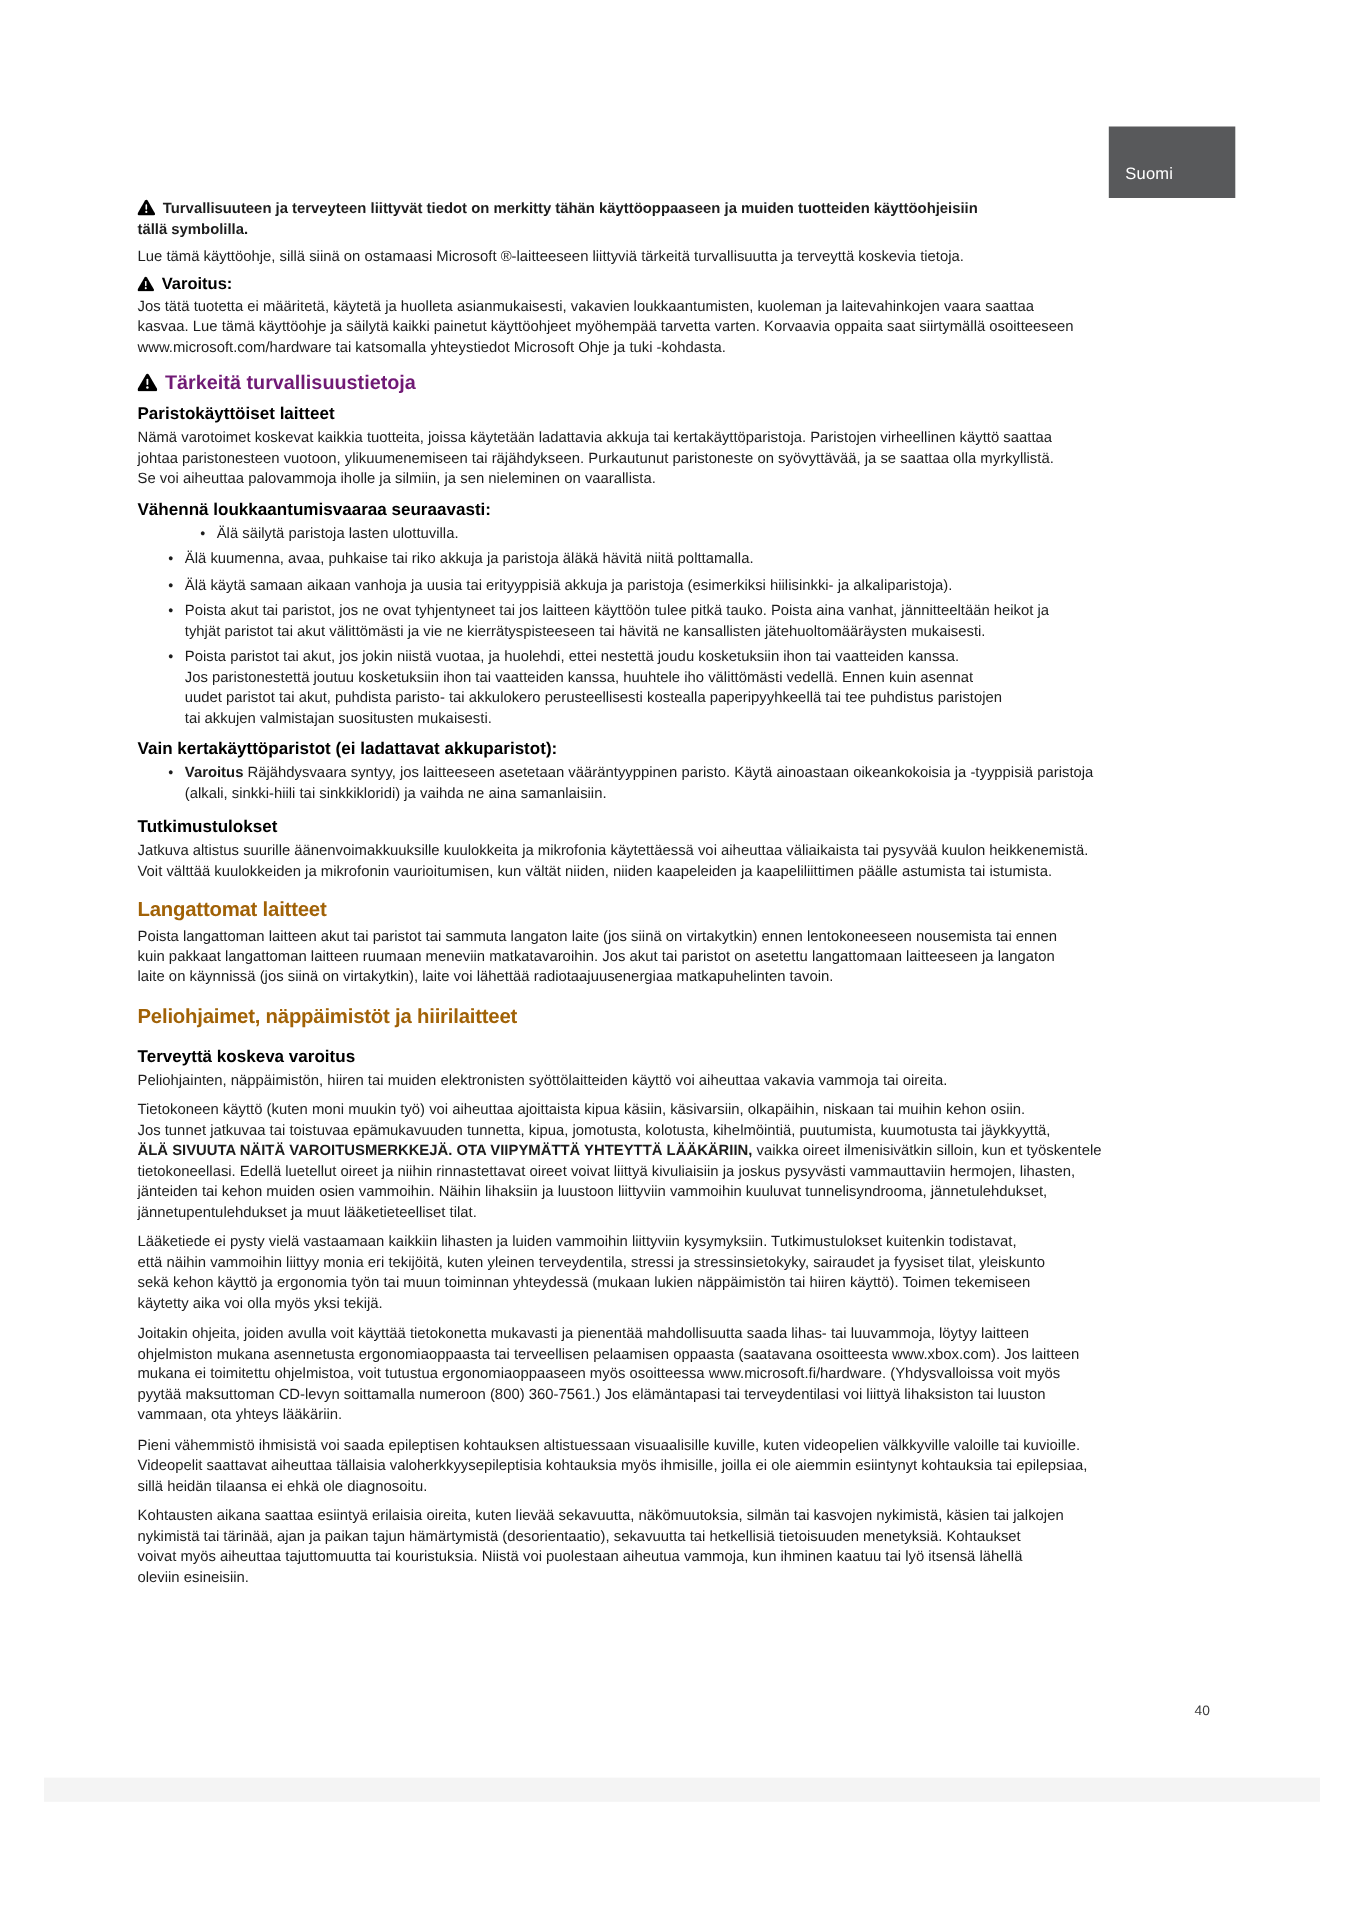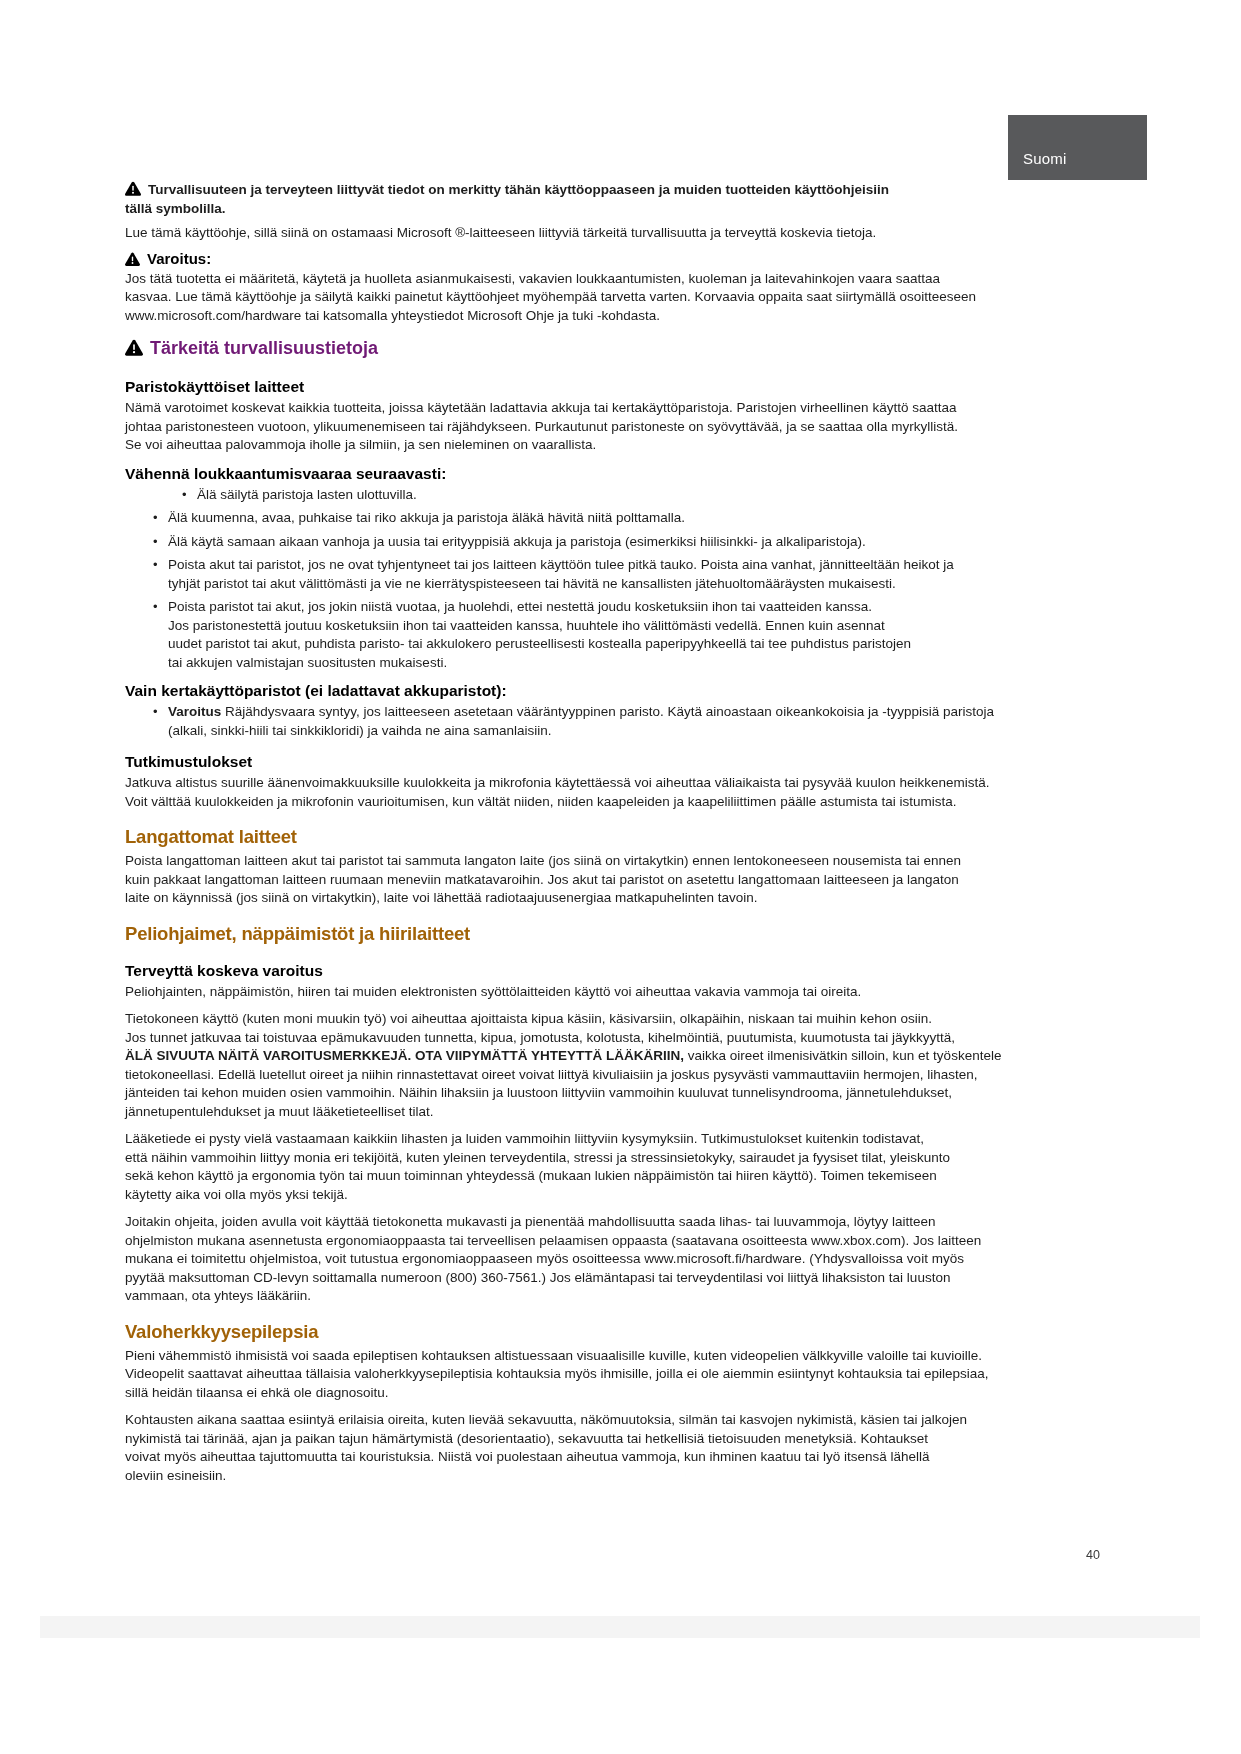--- a/index.html
+++ b/index.html
@@ -1,18 +1,18 @@
 <!DOCTYPE html>
 <html><head>
 <meta charset="utf-8">
 <style>
   html,body{margin:0;padding:0;background:#ffffff;}
   .page{position:relative;width:1241px;height:1754px;background:#ffffff;overflow:hidden;
         font-family:"Liberation Sans",sans-serif;color:#1d1d1d;}
-  .lang-tab{position:absolute;left:1008px;top:115px;width:139px;height:65px;background:#58595b;
+  .lang-tab{position:absolute;left:1008px;top:115px;width:115px;height:65px;background:#58595b;
         color:#ffffff;font-size:15px;display:flex;align-items:flex-end;box-sizing:border-box;
         padding:0 0 13px 15px;letter-spacing:.2px;}
   .content{position:absolute;left:125px;top:181px;width:1016px;}
   h1{font-size:27px;line-height:30px;font-weight:bold;color:#000;margin:0 0 10px 0;letter-spacing:-.3px;}
   p{margin:0 0 6px 0;font-size:13.5px;line-height:18.5px;white-space:pre-line;}
   .b{font-weight:bold;}
   .warn{display:inline-block;vertical-align:-2px;margin-right:7px;}
   .h-warn{font-size:18px;line-height:22px;font-weight:bold;color:#701a75;margin:2px 0 5px 0;}
   .h-warn .warn{vertical-align:-2px;}
   .h-warn-sm{font-size:15px;line-height:19px;font-weight:bold;color:#000;margin:2px 0 2px 0;}
@@ -57,21 +57,21 @@
     <p>Jos tätä tuotetta ei määritetä, käytetä ja huolleta asianmukaisesti, vakavien loukkaantumisten, kuoleman ja laitevahinkojen vaara saattaa
 kasvaa. Lue tämä käyttöohje ja säilytä kaikki painetut käyttöohjeet myöhempää tarvetta varten. Korvaavia oppaita saat siirtymällä osoitteeseen
 www.microsoft.com/hardware tai katsomalla yhteystiedot Microsoft Ohje ja tuki -kohdasta.</p>
 
     <div class="h-warn gap-lg"><svg class="warn" width="18" height="17" viewBox="0 0 24 22">
           <path d="M10.2 1.8 a2.1 2.1 0 0 1 3.6 0 l9.9 17.1 a2.1 2.1 0 0 1 -1.8 3.1 H2.1 a2.1 2.1 0 0 1 -1.8 -3.1 Z" fill="#000"></path>
           <rect x="10.9" y="6.8" width="2.2" height="7.6" rx="1" fill="#fff"></rect>
           <circle cx="12" cy="17.3" r="1.5" fill="#fff"></circle>
         </svg><span>Tärkeitä turvallisuustietoja</span></div>
 
-    <div class="h-sub" style="margin-top:18px">Paristokäyttöiset laitteet</div>
+    <div class="h-sub" style="margin-top:8px">Paristokäyttöiset laitteet</div>
     <p>Nämä varotoimet koskevat kaikkia tuotteita, joissa käytetään ladattavia akkuja tai kertakäyttöparistoja. Paristojen virheellinen käyttö saattaa
 johtaa paristonesteen vuotoon, ylikuumenemiseen tai räjähdykseen. Purkautunut paristoneste on syövyttävää, ja se saattaa olla myrkyllistä.
 Se voi aiheuttaa palovammoja iholle ja silmiin, ja sen nieleminen on vaarallista.</p>
 
     <div class="h-sub">Vähennä loukkaantumisvaaraa seuraavasti:</div>
     <ul>
       <li class="deep">Älä säilytä paristoja lasten ulottuvilla.</li>
       <li>Älä kuumenna, avaa, puhkaise tai riko akkuja ja paristoja äläkä hävitä niitä polttamalla.</li>
       <li>Älä käytä samaan aikaan vanhoja ja uusia tai erityyppisiä akkuja ja paristoja (esimerkiksi hiilisinkki- ja alkaliparistoja).</li>
       <li>Poista akut tai paristot, jos ne ovat tyhjentyneet tai jos laitteen käyttöön tulee pitkä tauko. Poista aina vanhat, jännitteeltään heikot ja
@@ -111,21 +111,20 @@
     <p class="mb-lg">Lääketiede ei pysty vielä vastaamaan kaikkiin lihasten ja luiden vammoihin liittyviin kysymyksiin. Tutkimustulokset kuitenkin todistavat,
 että näihin vammoihin liittyy monia eri tekijöitä, kuten yleinen terveydentila, stressi ja stressinsietokyky, sairaudet ja fyysiset tilat, yleiskunto
 sekä kehon käyttö ja ergonomia työn tai muun toiminnan yhteydessä (mukaan lukien näppäimistön tai hiiren käyttö). Toimen tekemiseen
 käytetty aika voi olla myös yksi tekijä.</p>
     <p class="mb-lg">Joitakin ohjeita, joiden avulla voit käyttää tietokonetta mukavasti ja pienentää mahdollisuutta saada lihas- tai luuvammoja, löytyy laitteen
 ohjelmiston mukana asennetusta ergonomiaoppaasta tai terveellisen pelaamisen oppaasta (saatavana osoitteesta www.xbox.com). Jos laitteen
 mukana ei toimitettu ohjelmistoa, voit tutustua ergonomiaoppaaseen myös osoitteessa www.microsoft.fi/hardware. (Yhdysvalloissa voit myös
 pyytää maksuttoman CD-levyn soittamalla numeroon (800) 360-7561.) Jos elämäntapasi tai terveydentilasi voi liittyä lihaksiston tai luuston
 vammaan, ota yhteys lääkäriin.</p>
 
-    <div class="h-sec">Valoherkkyysepilepsia</div>
     <p class="mb-lg">Pieni vähemmistö ihmisistä voi saada epileptisen kohtauksen altistuessaan visuaalisille kuville, kuten videopelien välkkyville valoille tai kuvioille.
 Videopelit saattavat aiheuttaa tällaisia valoherkkyysepileptisia kohtauksia myös ihmisille, joilla ei ole aiemmin esiintynyt kohtauksia tai epilepsiaa,
 sillä heidän tilaansa ei ehkä ole diagnosoitu.</p>
     <p>Kohtausten aikana saattaa esiintyä erilaisia oireita, kuten lievää sekavuutta, näkömuutoksia, silmän tai kasvojen nykimistä, käsien tai jalkojen
 nykimistä tai tärinää, ajan ja paikan tajun hämärtymistä (desorientaatio), sekavuutta tai hetkellisiä tietoisuuden menetyksiä. Kohtaukset
 voivat myös aiheuttaa tajuttomuutta tai kouristuksia. Niistä voi puolestaan aiheutua vammoja, kun ihminen kaatuu tai lyö itsensä lähellä
 oleviin esineisiin.</p>
 
   </div>
 

